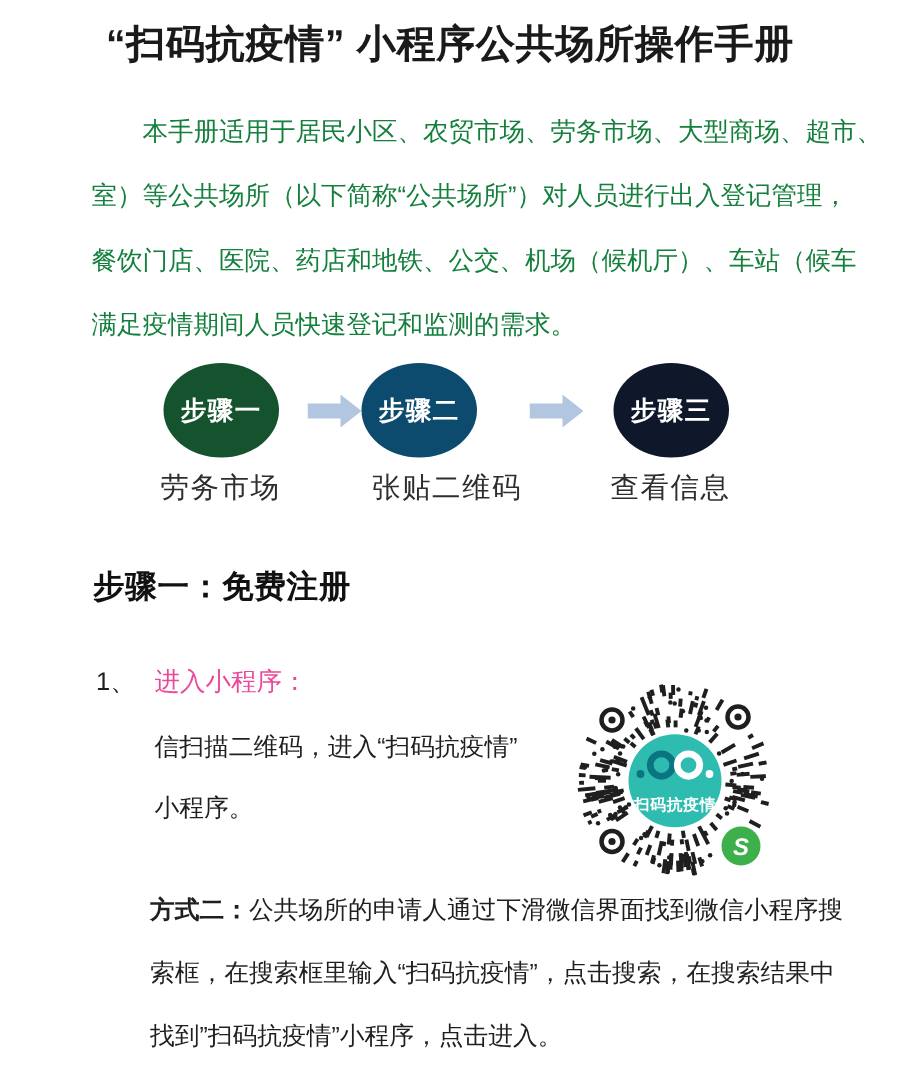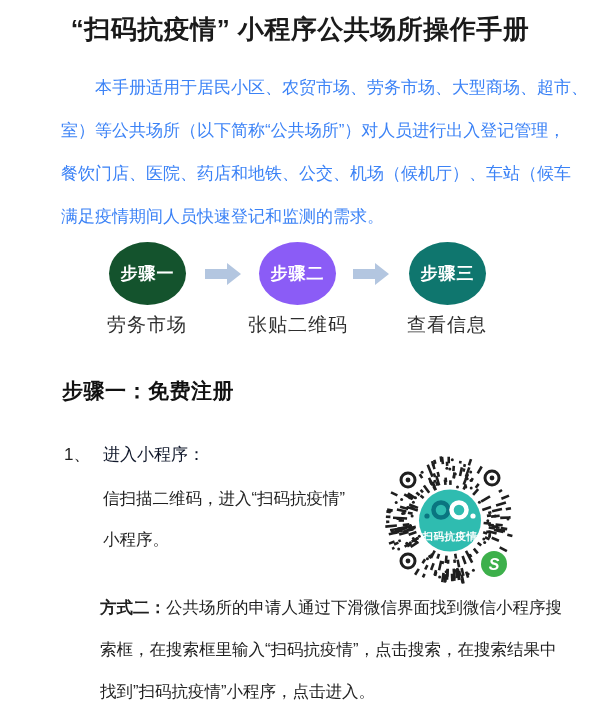--- a/index.html
+++ b/index.html
@@ -9,21 +9,21 @@
     background:#ffffff; overflow:hidden; color:#212121;
     font-family:"Liberation Sans","DejaVu Sans",sans-serif;
   }
   .title {
     position:absolute; left:0; top:12px; width:600px;
     text-align:center; font-size:26px; font-weight:700; color:#1a1a1a;
     letter-spacing:0.5px;
   }
   .intro {
     position:absolute; left:61px; top:66px; width:496px;
-    font-size:17px; line-height:43px; color:#3b82f6;
+    font-size:17px; line-height:43px; color:#15803d;
   }
   .jline { text-align:justify; text-align-last:justify; white-space:nowrap; }
   .lline { text-align:left; }
   .indent { text-indent:34px; }
 
   .step-circle {
     position:absolute; top:242px; width:77px; height:63px;
     border-radius:50%; display:flex; align-items:center; justify-content:center;
   }
   .step-circle-label {
@@ -33,21 +33,21 @@
   .step-caption {
     position:absolute; top:312px; width:160px; text-align:center;
     font-size:19px; color:#2e2e2e; letter-spacing:1px;
   }
 
   .heading {
     position:absolute; left:62px; top:377px;
     font-size:21px; font-weight:700; color:#111111; letter-spacing:0.5px;
   }
   .num   { position:absolute; left:64px;  top:443px; font-size:17px; color:#1f1f1f; }
-  .item-title { position:absolute; left:103px; top:443px; font-size:17px; color:#0f172a; }
+  .item-title { position:absolute; left:103px; top:443px; font-size:17px; color:#ec4899; }
 
   .method1 {
     position:absolute; left:103px; top:478px; width:312px;
     font-size:16.5px; line-height:41px; color:#1f1f1f;
   }
   .method2 {
     position:absolute; left:100px; top:586px; width:447px;
     font-size:16.5px; line-height:42px; color:#1f1f1f;
   }
   .b { font-weight:700; }
@@ -76,27 +76,27 @@
     <div class="jline">餐饮门店、医院、药店和地铁、公交、机场（候机厅）、车站（候车</div>
     <div class="lline">满足疫情期间人员快速登记和监测的需求。</div>
   </div>
 
   <div class="step-circle" style="left: 109px; background: #14532d;">
     <span class="step-circle-label">步骤一</span>
   </div>
   <svg class="arrow-svg" style="left:205px" viewBox="0 0 36 22">
     <polygon points="0,6 22,6 22,0 36,11 22,22 22,16 0,16" style="fill: rgb(179, 198, 224);"></polygon>
   </svg>
-  <div class="step-circle" style="left: 259px; background: #8b5cf6;">
+  <div class="step-circle" style="left: 241px; background: #0c4a6e;">
     <span class="step-circle-label">步骤二</span>
   </div>
   <svg class="arrow-svg" style="left:353px" viewBox="0 0 36 22">
     <polygon points="0,6 22,6 22,0 36,11 22,22 22,16 0,16" style="fill: rgb(179, 198, 224);"></polygon>
   </svg>
-  <div class="step-circle" style="left: 409px; background: #0f766e;">
+  <div class="step-circle" style="left: 409px; background: #0f172a;">
     <span class="step-circle-label">步骤三</span>
   </div>
 
   <div class="step-caption" style="left:67px">劳务市场</div>
   <div class="step-caption" style="left:218px">张贴二维码</div>
   <div class="step-caption" style="left:367px">查看信息</div>
 
   <h2 class="heading">步骤一：免费注册</h2>
 
   <span class="num">1、</span>

